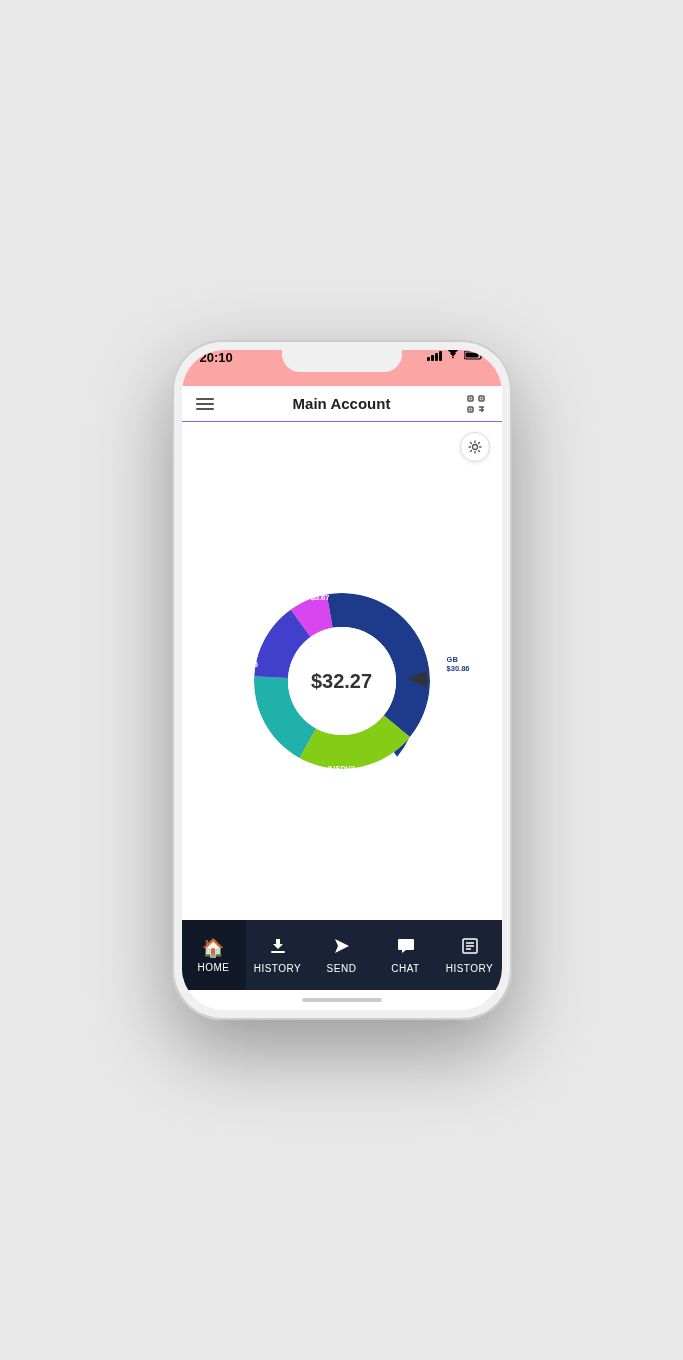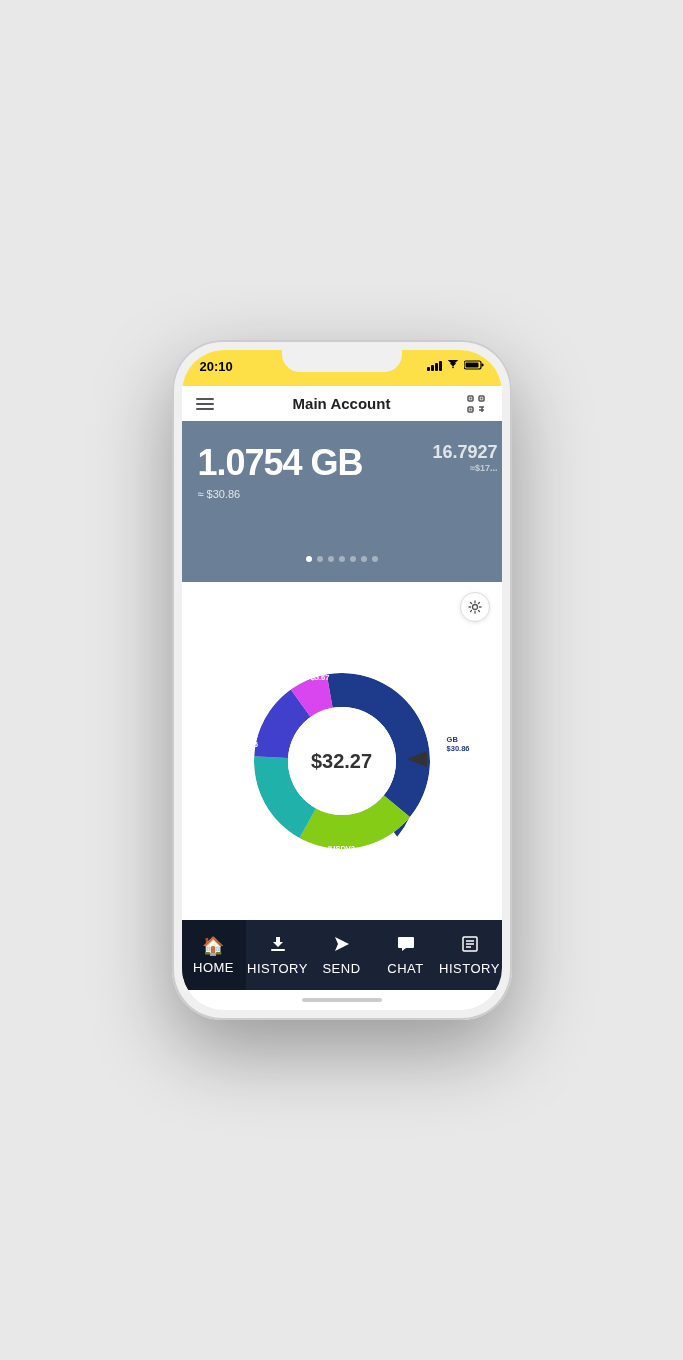--- a/index.html
+++ b/index.html
@@ -41,24 +41,24 @@
       transform: translateX(-50%);
       width: 120px;
       height: 22px;
       background: #f0f0f0;
       border-radius: 0 0 18px 18px;
       z-index: 10;
     }
 
     
     .status-bar {
-      background: #fde047;
+      background: #fca5a5;
       height: 36px;
       display: flex;
-      align-items: center;
+      align-items: flex-start;
       justify-content: space-between;
       padding: 0 18px 4px;
       flex-shrink: 0;
     }
 
     .status-time {
       font-size: 13px;
       font-weight: 600;
       color: #000;
     }
@@ -263,21 +263,21 @@
     .tab-item.active {
       background: #111827;
     }
 
     .tab-icon {
       font-size: 18px;
       color: #fff;
     }
 
     .tab-label {
-      font-size: 13px;
+      font-size: 10px;
       color: #fff;
       font-weight: 500;
       letter-spacing: 0.5px;
     }
 
     
     .home-indicator {
       background: #fff;
       height: 20px;
       display: flex;
@@ -341,41 +341,20 @@
           <rect x="2.5" y="2.5" width="2" height="2" fill="#555"></rect>
           <rect x="13.5" y="2.5" width="2" height="2" fill="#555"></rect>
           <rect x="2.5" y="13.5" width="2" height="2" fill="#555"></rect>
           <line x1="12" y1="12" x2="17" y2="12" stroke="#555" stroke-width="1.5"></line>
           <line x1="12" y1="15" x2="17" y2="15" stroke="#555" stroke-width="1.5"></line>
           <line x1="15" y1="12" x2="15" y2="17" stroke="#555" stroke-width="1.5"></line>
         </svg>
       </div>
     </div>
 
-    <div class="banner">
-      <div class="banner-main">
-        <div>
-          <div class="banner-primary-value">1.0754 GB</div>
-          <div class="banner-approx">≈ $30.86</div>
-        </div>
-        <div class="banner-secondary">
-          <div>16.7927</div>
-          <div class="banner-secondary-sub">≈$17...</div>
-        </div>
-      </div>
-      <div class="dots-indicator">
-        <div class="dot active"></div>
-        <div class="dot"></div>
-        <div class="dot"></div>
-        <div class="dot"></div>
-        <div class="dot"></div>
-        <div class="dot"></div>
-        <div class="dot"></div>
-      </div>
-    </div>
 
     <div class="main-content">
       <div class="settings-btn">
         <svg width="14" height="14" viewBox="0 0 14 14" fill="none">
           <circle cx="7" cy="7" r="2.5" stroke="#555" stroke-width="1.3" fill="none"></circle>
           <path d="M7 1v1.5M7 11.5V13M1 7h1.5M11.5 7H13M2.5 2.5l1 1M10.5 10.5l1 1M11.5 2.5l-1 1M3.5 10.5l-1 1" stroke="#555" stroke-width="1.3" stroke-linecap="round"></path>
         </svg>
       </div>
 
       <div class="chart-container">

